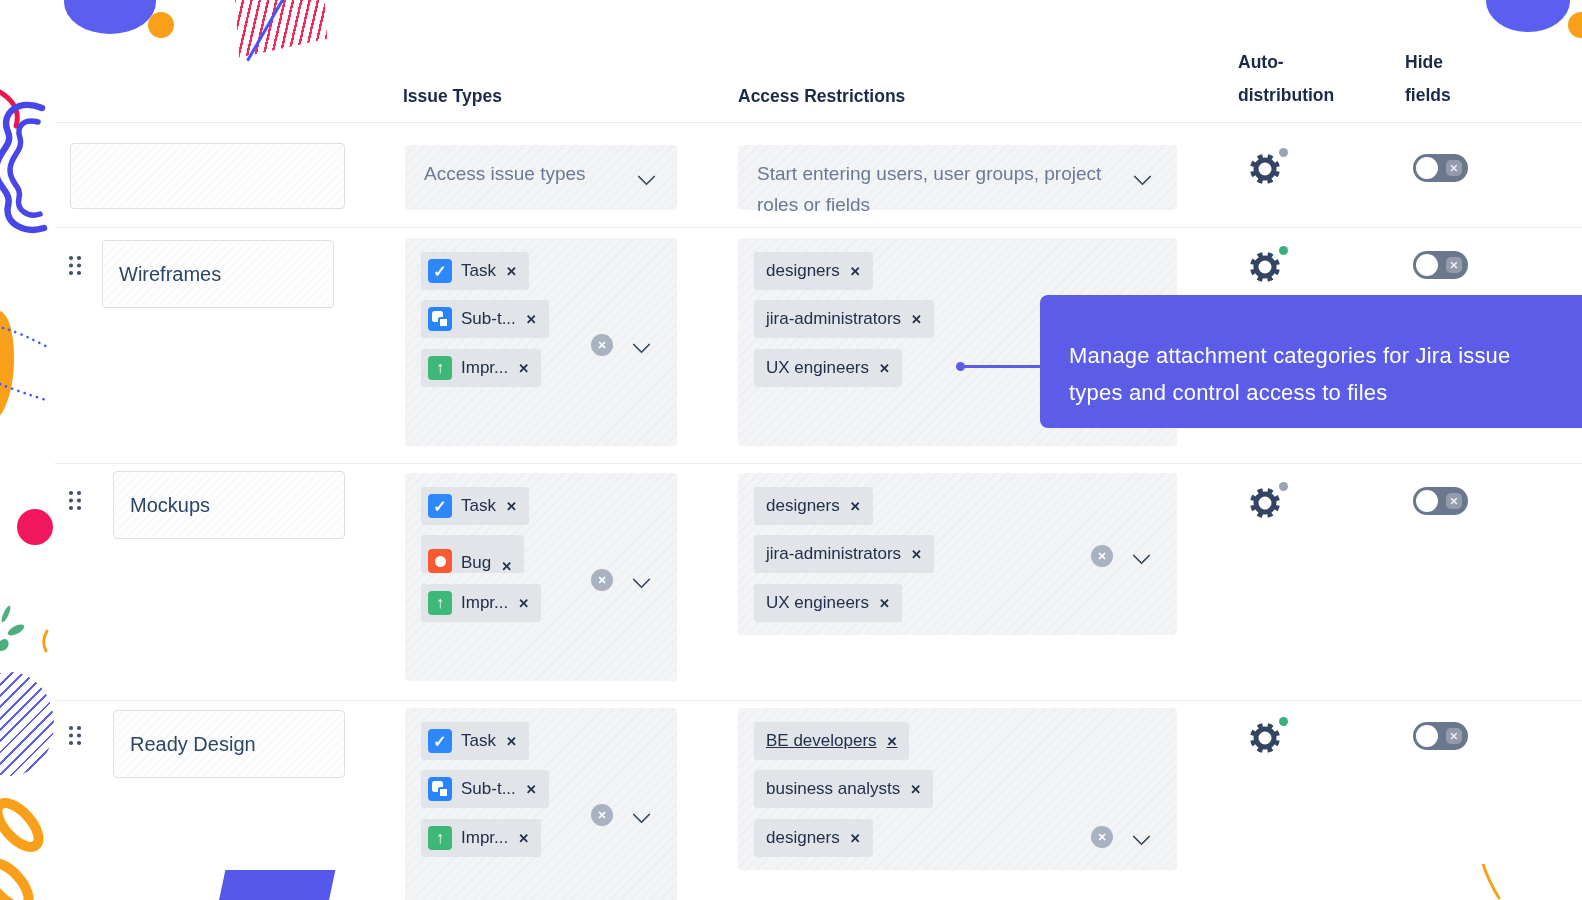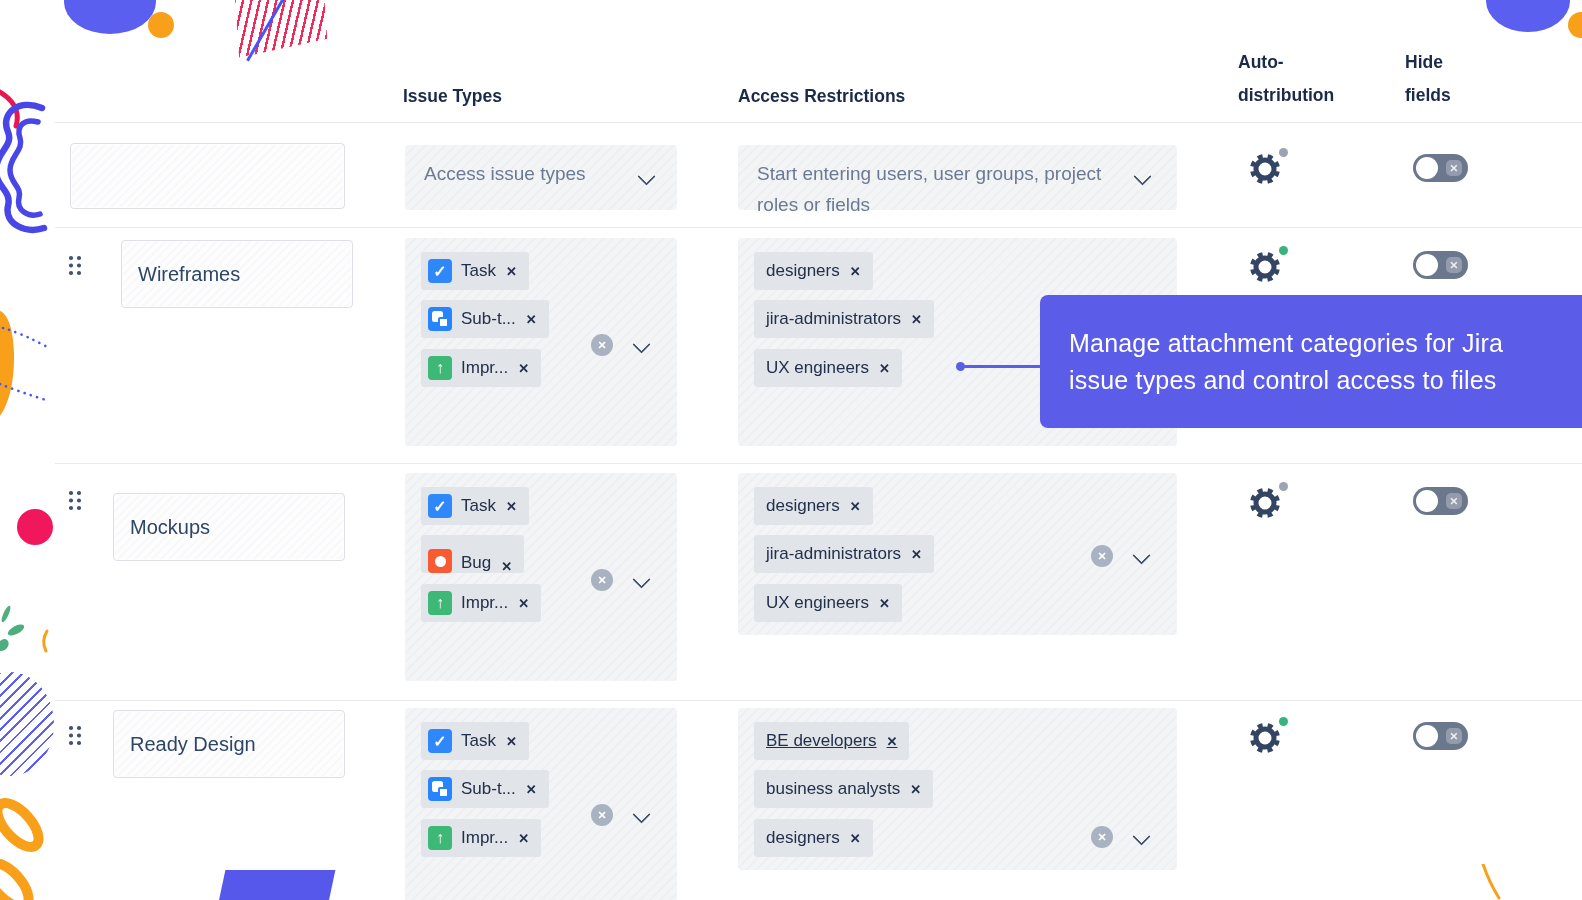--- a/index.html
+++ b/index.html
@@ -54,21 +54,21 @@
 
   .toggle{position:absolute;width:55px;height:28px;border-radius:14px;background:#6B778C;}
   .knob{position:absolute;left:3px;top:3px;width:22px;height:22px;border-radius:50%;background:#fff;}
   .tog-x{position:absolute;left:33px;top:6px;width:16px;height:16px;border-radius:5px;background:rgba(255,255,255,.28);
          color:#EDF0F4;font-size:10.5px;font-weight:700;display:flex;align-items:center;justify-content:center;}
   .tog-x::before{content:"\2715";}
 
   
   .tooltip{position:absolute;left:1040px;top:295px;width:560px;height:133px;background:#5B5CE7;border-radius:8px;
            color:#fff;z-index:50;box-sizing:border-box;padding:30px 0 0 29px;}
-  .tooltip span{display:block;width:470px;font-size:25px;line-height:37px;letter-spacing:.2px;}
+  .tooltip span{display:block;width:470px;font-size:22px;line-height:37px;letter-spacing:.2px;margin-top:12px;}
   .conn-dot{position:absolute;left:956px;top:362px;width:9px;height:9px;border-radius:50%;background:#5B5CE7;z-index:50;}
   .conn-line{position:absolute;left:963px;top:365px;width:77px;height:2.5px;background:#5B5CE7;z-index:50;}
 
   
   .dec{position:absolute;pointer-events:none;}
   .blob-tl{left:64px;top:-30px;width:92px;height:64px;border-radius:50%;background:#5A5FEF;z-index:2;}
   .dot-orange-tl{left:148px;top:12px;width:26px;height:26px;border-radius:50%;background:#F9A01B;z-index:1;}
   .stripes-top{left:236px;top:-14px;width:90px;height:62px;transform:rotate(-12deg) skewX(-8deg);
       background:repeating-linear-gradient(108deg,#EE2B5B 0 2.5px,transparent 2.5px 8.5px);}
   .blueline-top{left:266px;top:-14px;width:2.5px;height:80px;background:#4353FF;transform:rotate(30deg);}
@@ -143,21 +143,21 @@
       <circle cx="18" cy="18" r="9" fill="none" stroke="#344563" stroke-width="5"></circle>
     </svg>
     <span class="dot inactive"></span>
   </div>
   <div class="toggle" style="left:1413px;top:154px;">
     <span class="knob"></span>
     <span class="tog-x"></span>
   </div>
 
   <div class="handle" style="left:68px;top:255px;"></div>
-  <input class="cat-input" style="left: 121px; top: 240px; width: 198px; height: 66px;" value="Wireframes">
+  <input class="cat-input" style="left: 102px; top: 240px; width: 198px; height: 66px;" value="Wireframes">
   <div class="sel" style="left:405px;top:238px;width:272px;height:208px;">
     <span class="tag itag" style="left:16px;top:14px;">
       <span class="ticon task">✓</span>
       <span class="tlabel">Task</span>
       <span class="tx"></span>
     </span>
     <span class="tag itag" style="left:16px;top:62px;">
       <span class="ticon subtask"></span>
       <span class="tlabel">Sub-t...</span>
       <span class="tx"></span>
@@ -192,21 +192,21 @@
       <circle cx="18" cy="18" r="9" fill="none" stroke="#344563" stroke-width="5"></circle>
     </svg>
     <span class="dot active"></span>
   </div>
   <div class="toggle" style="left:1413px;top:251px;">
     <span class="knob"></span>
     <span class="tog-x"></span>
   </div>
 
   <div class="handle" style="left:68px;top:490px;"></div>
-  <input class="cat-input" style="left: 113px; top: 493px; width: 198px; height: 66px;" value="Mockups">
+  <input class="cat-input" style="left: 113px; top: 471px; width: 198px; height: 66px;" value="Mockups">
   <div class="sel" style="left:405px;top:473px;width:272px;height:208px;">
     <span class="tag itag" style="left:16px;top:14px;">
       <span class="ticon task">✓</span>
       <span class="tlabel">Task</span>
       <span class="tx"></span>
     </span>
     <span class="tag itag" style="left:16px;top:62px;align-items:flex-end;">
       <span class="ticon bug"></span>
       <span class="tlabel">Bug</span>
       <span class="tx"></span>

